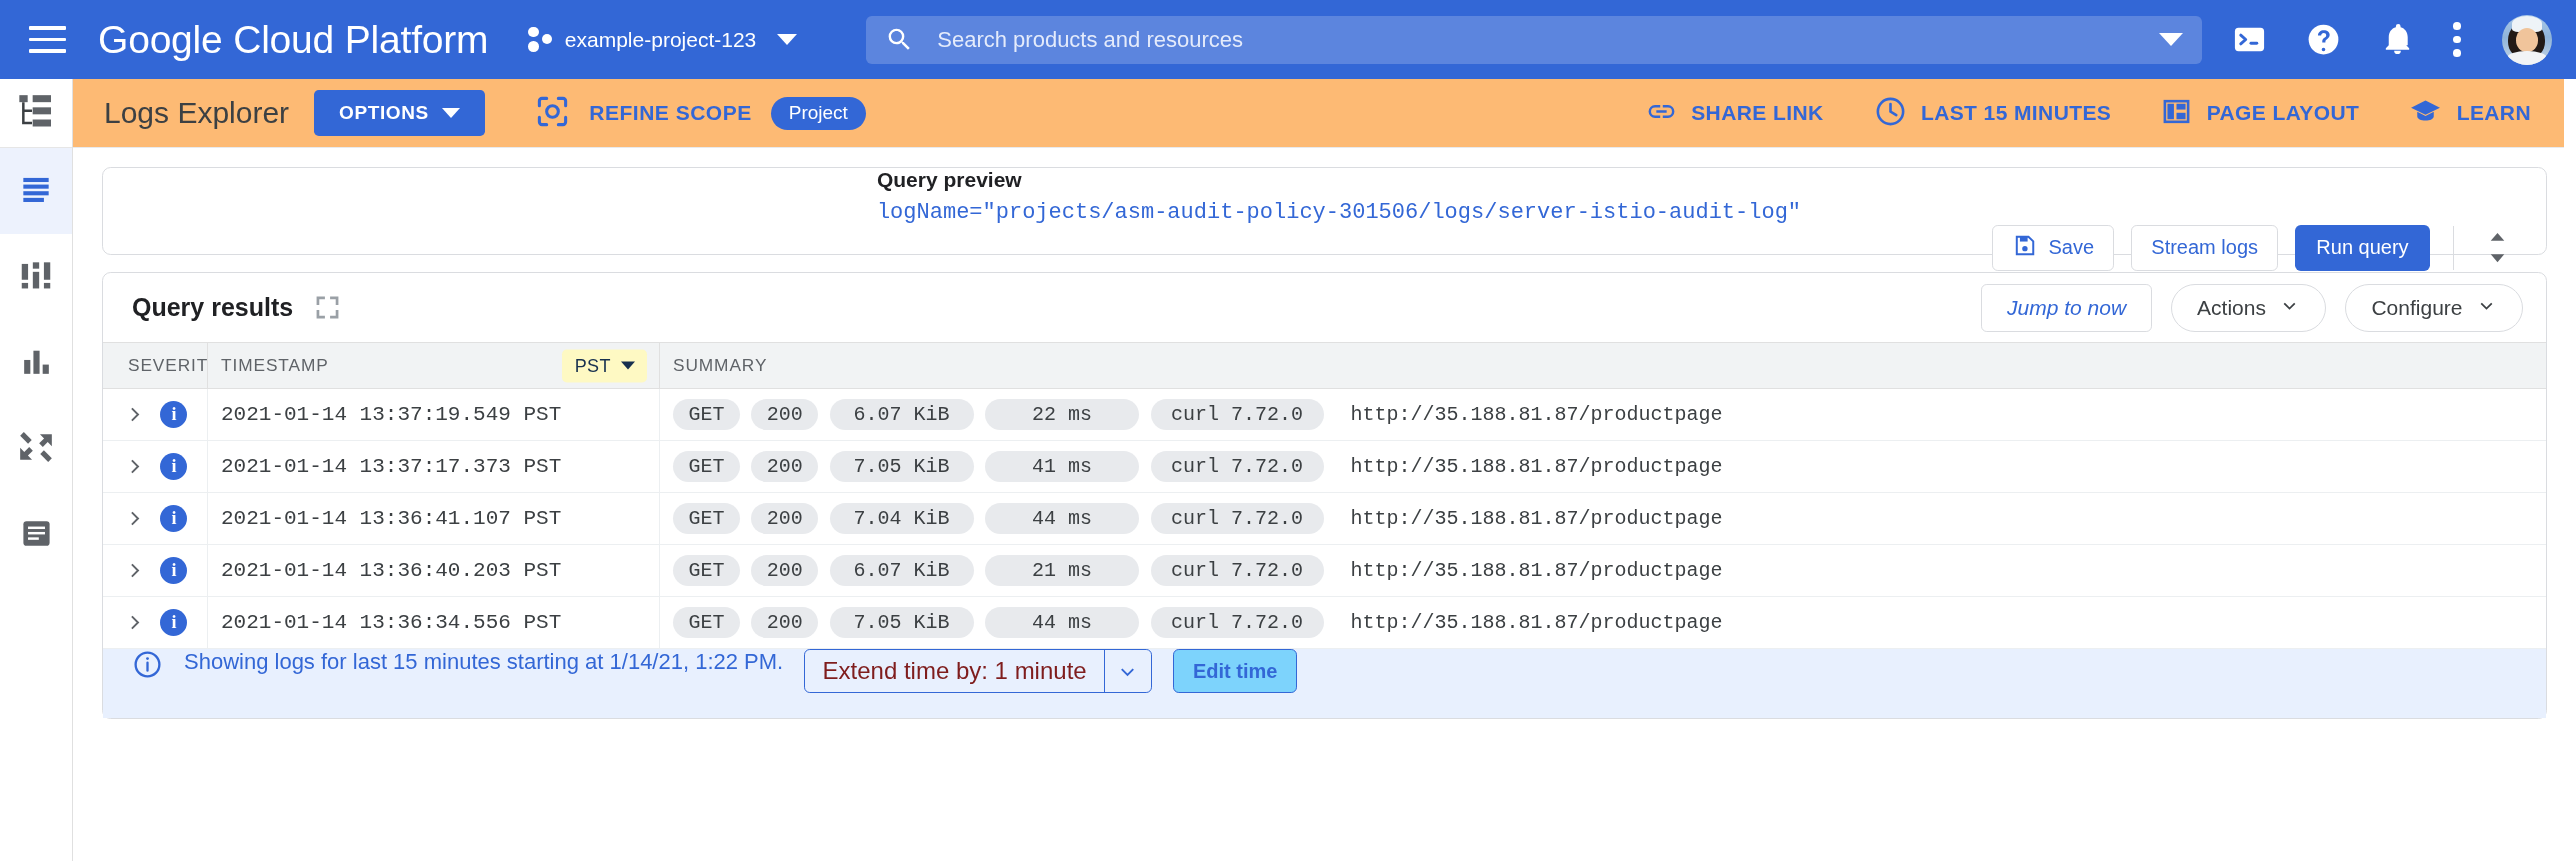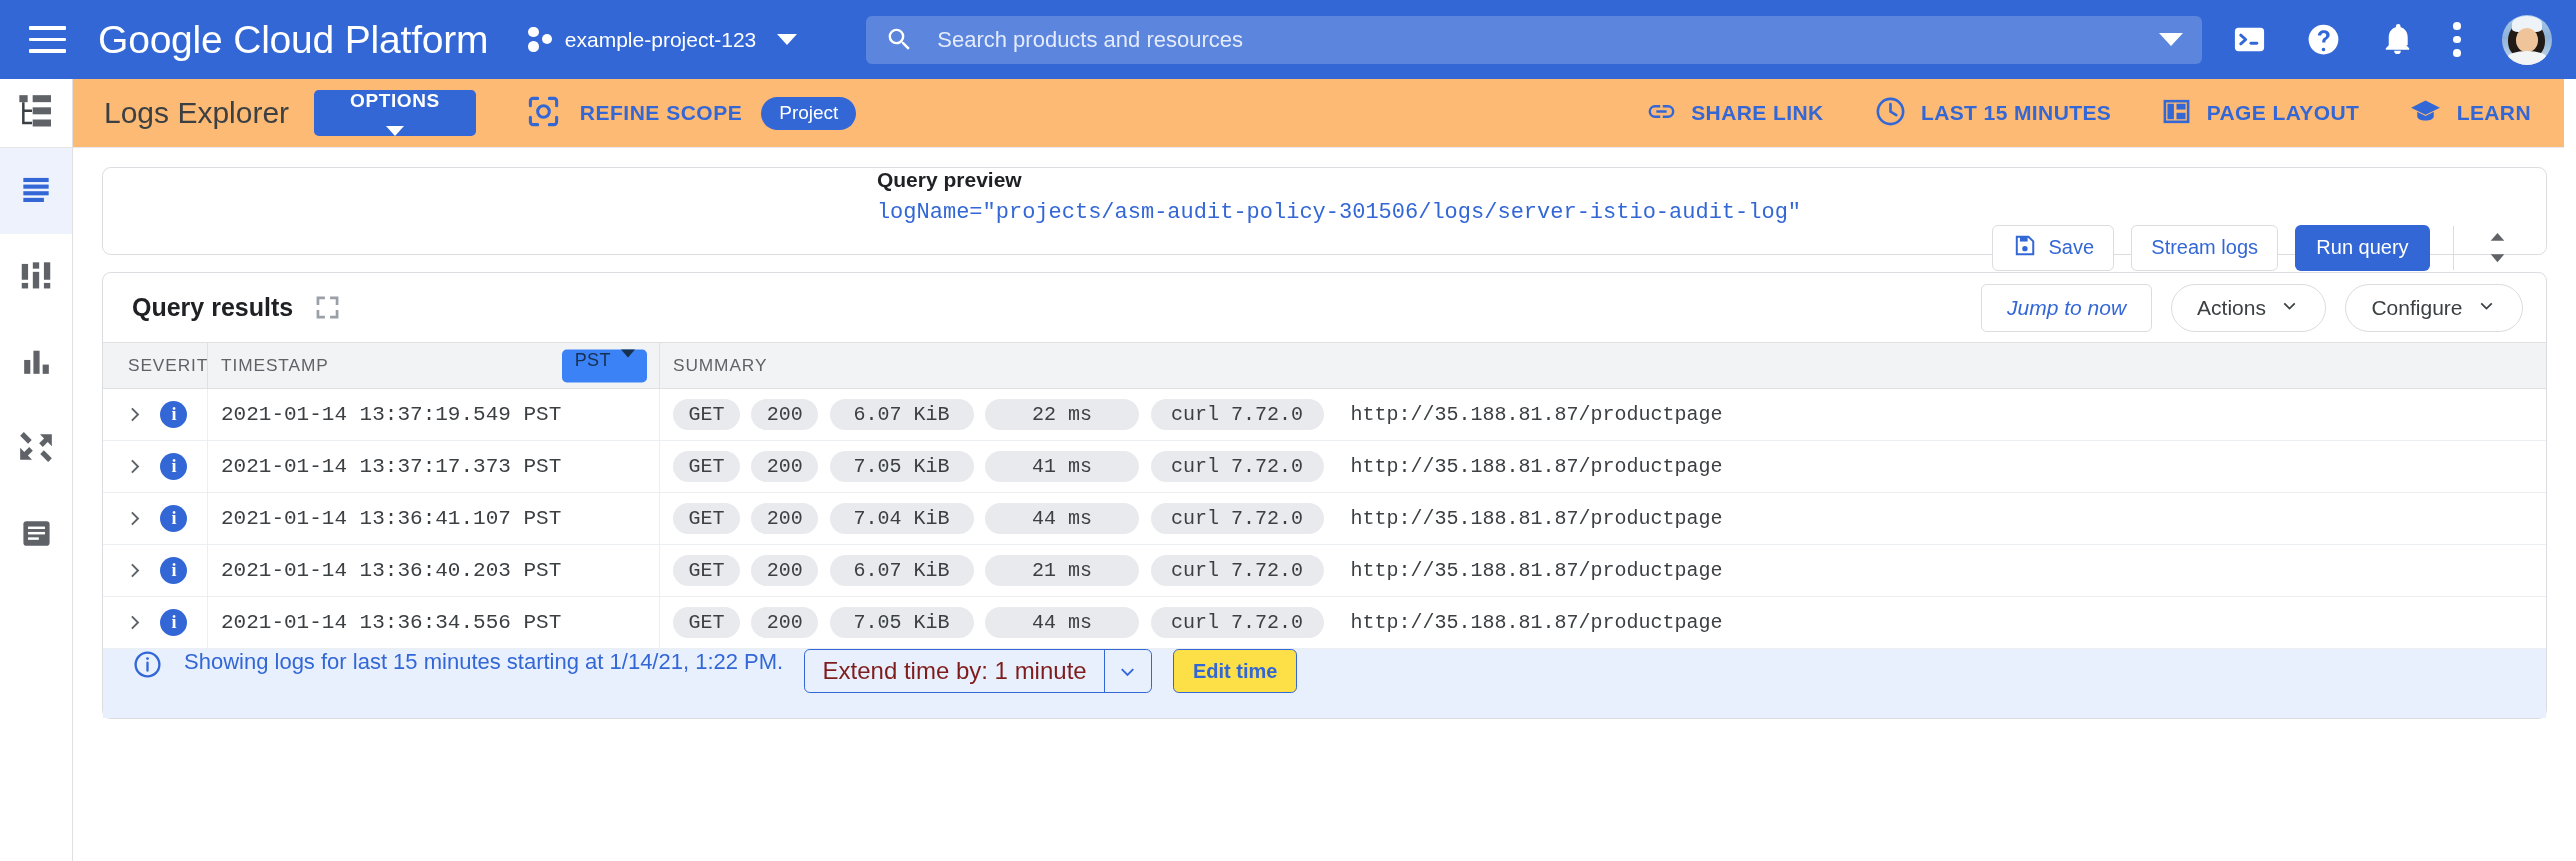--- a/index.html
+++ b/index.html
@@ -81,24 +81,23 @@
 
   
   .subheader {
     position:absolute; left:73px; top:79px; right:12px; height:69px;
     background:#fdba74; display:flex; align-items:center; padding:0 33px 0 31px;
     border-bottom:1px solid #e8eaed;
   }
   .pagetitle { font-size:30px; color:#3c4043; white-space:nowrap; }
   .btn-options {
     margin-left:25px; background:#3367d6; color:#fff; border:none; border-radius:4.8px;
-    height:46px; padding:0 36px; display:flex; align-items:center; gap:13.5px;
+    height:46px; padding:0 25px; display:flex; align-items:center; gap:13.5px;
     font-size:19px; letter-spacing:0.6px; font-weight:bold; cursor:pointer;
     font-family:"Liberation Sans", sans-serif;
-    flex-direction:column;
   }
   .btn-options .cd { width:0;height:0;border-left:9.6px solid transparent;border-right:9.6px solid transparent;border-top:10.6px solid #fff; }
   .refine { display:flex; align-items:center; margin-left:50px; cursor:pointer; gap:19px; }
   .refine-label { color:#3367d6; font-size:21px; letter-spacing:0.5px; font-weight:bold; white-space:nowrap; }
   .chip-project {
     background:#3367d6; color:#fff; border-radius:17.3px; height:33px;
     display:flex; align-items:center; padding:0 18px; font-size:19px; white-space:nowrap;
     cursor:pointer;
   }
   .right-actions { margin-left:auto; display:flex; align-items:center; gap:50px; }
@@ -147,22 +146,22 @@
   table.logs { width:100%; border-collapse:collapse; table-layout:fixed; }
   table.logs th {
     background:#f1f3f4; font-size:17.3px; color:#5f6368; font-weight:normal; letter-spacing:0.9px;
     text-align:left; height:46px; border-top:1px solid #e0e0e0; border-bottom:1px solid #e0e0e0;
     padding:0 13.5px; vertical-align:middle;
   }
   .th-sev { width:104px; border-right:1px solid #e0e0e0; padding-left:25px !important; }
   .th-ts  { width:452px; border-right:1px solid #e0e0e0; position:relative; }
   .tz-chip {
     position:absolute; right:11.5px; top:50%; transform:translateY(-50%);
-    background:#3b82f6; color:#17304f; border-radius:4.8px; height:33px;
-    display:flex; align-items:flex-start; gap:9.6px; padding:0 12.5px; font-size:18px; letter-spacing:0.4px;
+    background:#fef9c3; color:#17304f; border-radius:4.8px; height:33px;
+    display:flex; align-items:center; gap:9.6px; padding:0 12.5px; font-size:18px; letter-spacing:0.4px;
     cursor:pointer;
   }
   .tz-chip .cd { width:0;height:0;border-left:7.7px solid transparent;border-right:7.7px solid transparent;border-top:8.7px solid #17304f; }
   table.logs td { height:52px; border-bottom:1px solid #eceff1; vertical-align:middle; padding:0 13.5px; }
   .td-sev { border-right:1px solid #eceff1; padding-left:21px !important; }
   .td-ts  { border-right:1px solid #eceff1; font-family:"Liberation Mono", monospace; font-size:21px; color:#3c4043; white-space:nowrap; }
   .sevcell { display:flex; align-items:center; gap:15.4px; }
   .chev { cursor:pointer; display:flex; }
   .sev-dot {
     width:27px; height:27px; border-radius:50%; background:#3367d6; color:#fff;
@@ -187,21 +186,21 @@
   }
   .status-text { color:#3367d6; font-size:22px; white-space:nowrap; }
   .extend {
     height:44px; border:1px solid #3367d6; border-radius:5.8px; display:flex; align-items:stretch;
     background:#e8f0fe; cursor:pointer; overflow:hidden;
   }
   .extend .lbl { display:flex; align-items:center; padding:0 17.3px; color:#7f1d1d; font-size:24px; white-space:nowrap; }
   .extend .sep { width:1px; background:#3367d6; }
   .extend .arr { width:46px; display:flex; align-items:center; justify-content:center; }
   .btn-edittime {
-    height:44px; border:1px solid #3367d6; border-radius:5.8px; background:#fde047;
+    height:44px; border:1px solid #3367d6; border-radius:5.8px; background:#7dd3fc;
     color:#3367d6; font-size:20px; padding:0 19px; display:flex; align-items:center; cursor:pointer;
     font-family:"Liberation Sans", sans-serif; font-weight:bold; white-space:nowrap;
   }
 </style>
 </head>
 <body>
 
 <div class="page">
 
   <div class="topbar">

